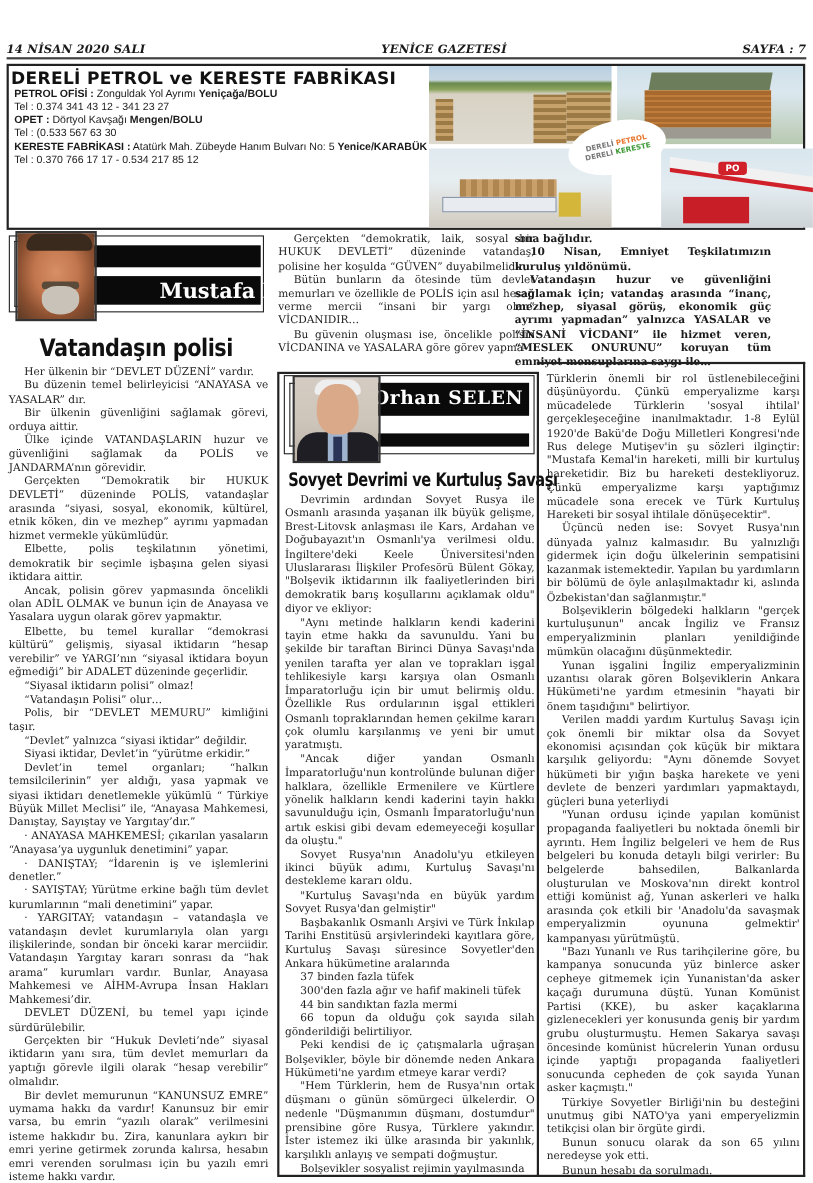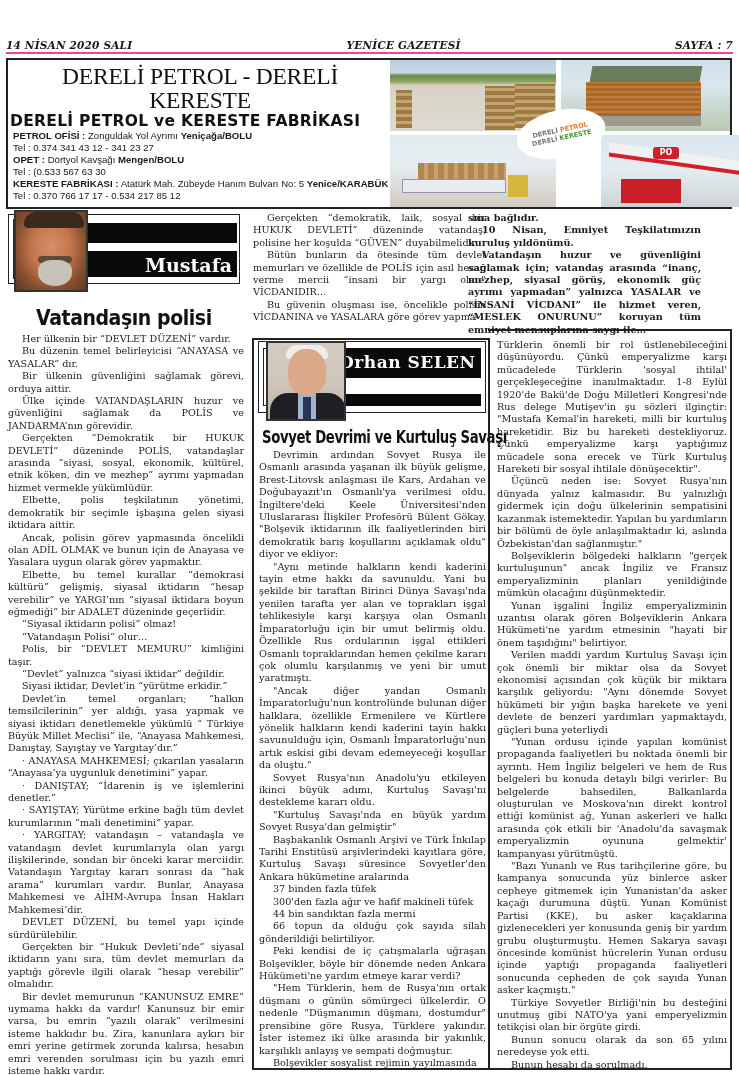--- a/index.html
+++ b/index.html
@@ -1,20 +1,20 @@
 <!DOCTYPE html>
 <html><head>
 <meta charset="utf-8">
 <style>
   * { box-sizing: border-box; margin: 0; padding: 0; }
   html, body { width: 739px; height: 1075px; background: #ffffff; overflow: hidden; }
   body { position: relative; font-family: "DejaVu Serif", serif; color: #1a1a1a; }
 
   
-  .page-header { position: absolute; left: 6px; right: 6px; top: 36px; height: 18px; border-bottom: 2px solid #ec4899; display: flex; justify-content: space-between; align-items: flex-end; font-family: "DejaVu Serif", serif; font-style: italic; font-weight: bold; font-size: 10.5px; padding-bottom: 1px; }
+  .page-header { position: absolute; left: 6px; right: 6px; top: 36px; height: 18px; border-bottom: 2px solid #404040; display: flex; justify-content: space-between; align-items: flex-end; font-family: "DejaVu Serif", serif; font-style: italic; font-weight: bold; font-size: 10.5px; padding-bottom: 1px; }
   .page-header span { letter-spacing: 0.2px; }
 
   
   .ad { position: absolute; left: 6px; top: 58px; width: 726px; height: 151px; border: 2px solid #222; background: #fff; }
   .ad-text { position: absolute; left: 2px; top: 2px; width: 380px; height: 145px; }
   .ad-title { font-family: "Liberation Serif", serif; font-size: 23.5px; text-align: center; color: #111; line-height: 24px; letter-spacing: -0.2px; margin-top: 2px; }
   .ad-sub { font-family: "DejaVu Sans", sans-serif; font-weight: bold; font-size: 15.5px; line-height: 18px; letter-spacing: 0.3px; color: #111; }
   .ad-owner { font-family: "Liberation Sans", sans-serif; font-weight: bold; font-size: 13px; text-align: center; line-height: 18px; margin-bottom: 3px; }
   .ad-line { font-family: "Liberation Sans", sans-serif; font-size: 9.6px; line-height: 12px; padding-left: 3px; white-space: nowrap; }
   .ad-line b { font-weight: bold; }
@@ -70,21 +70,20 @@
 <body>
 
 <div class="page-header">
   <span>14 NİSAN 2020 SALI</span>
   <span>YENİCE GAZETESİ</span>
   <span>SAYFA : 7</span>
 </div>
 
 <div class="ad">
   <div class="ad-text">
-    <div class="ad-title">DERELİ PETROL - DERELİ KERESTE</div>
     <div class="ad-sub">DERELİ PETROL ve KERESTE FABRİKASI</div>
     <div id="ad-lines">
         <div class="ad-line"><b>PETROL OFİSİ :</b><span> Zonguldak Yol Ayrımı </span><b>Yeniçağa/BOLU</b></div>
         <div class="ad-line"><span>Tel : 0.374 341 43 12 - 341 23 27</span></div>
         <div class="ad-line"><b>OPET :</b><span> Dörtyol Kavşağı </span><b>Mengen/BOLU</b></div>
         <div class="ad-line"><span>Tel : (0.533 567 63 30</span></div>
         <div class="ad-line"><b>KERESTE FABRİKASI :</b><span> Atatürk Mah. Zübeyde Hanım Bulvarı No: 5 </span><b>Yenice/KARABÜK</b></div>
         <div class="ad-line"><span>Tel : 0.370 766 17 17 - 0.534 217 85 12</span></div>
       </div>
   </div>

